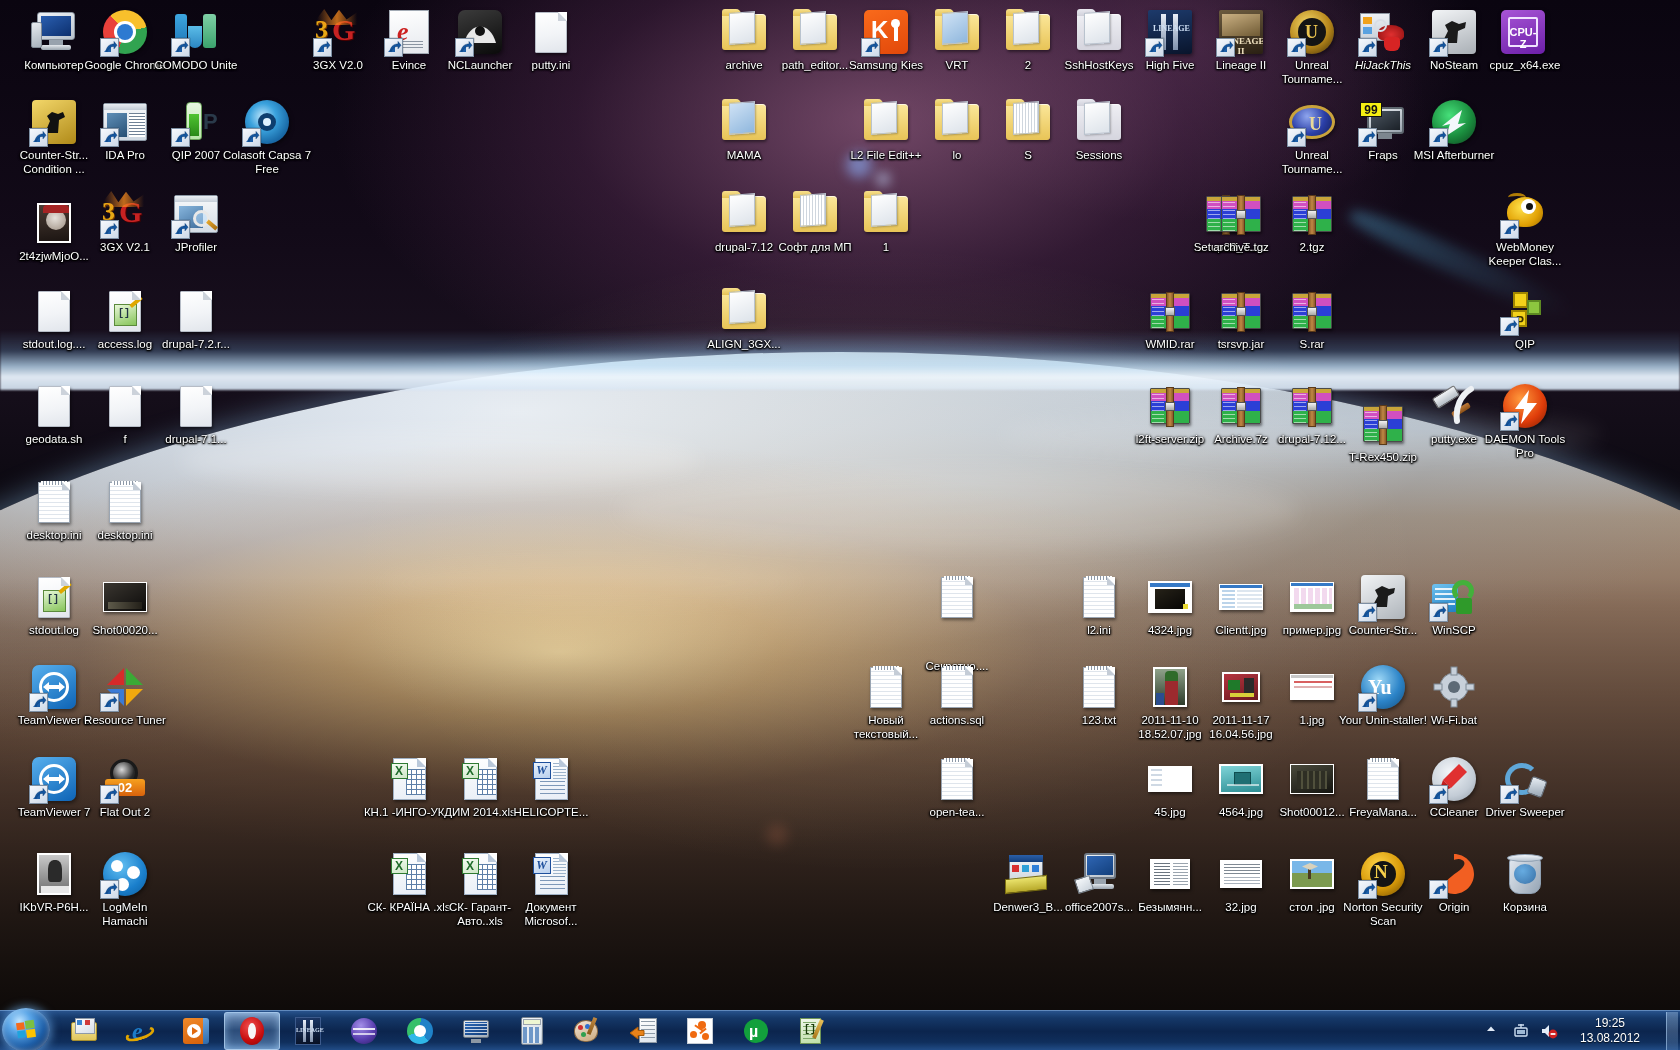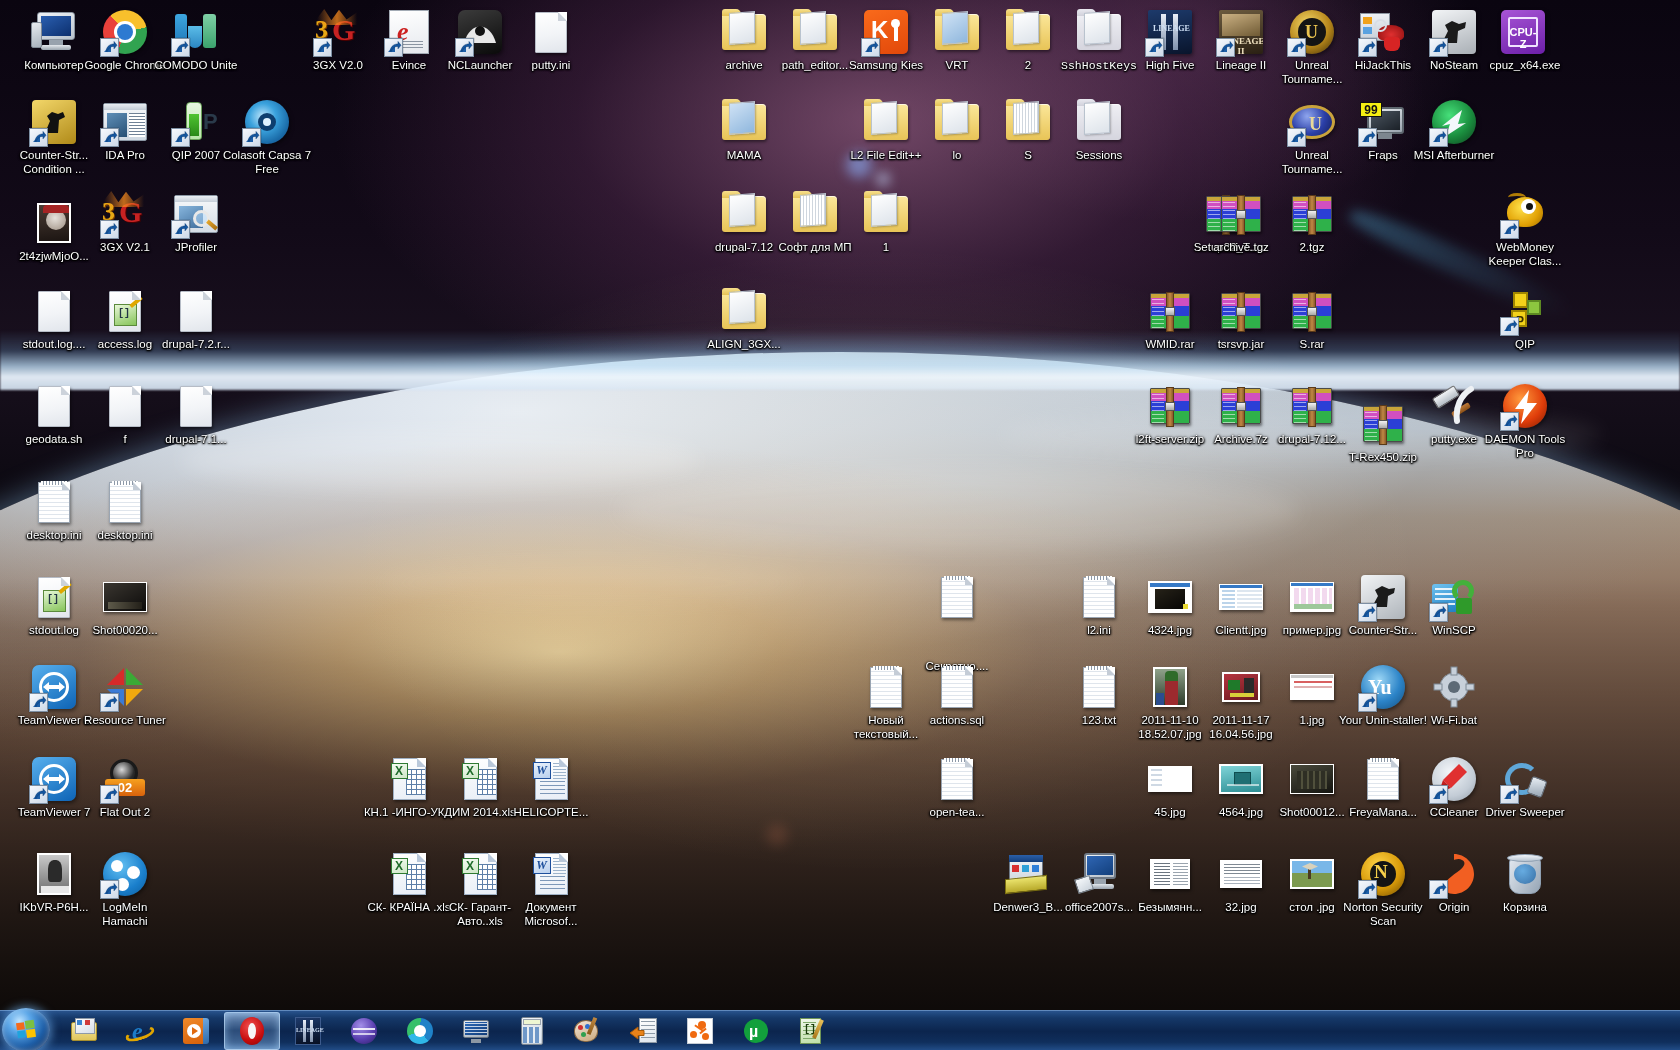--- a/index.html
+++ b/index.html
@@ -884,21 +884,21 @@
               <div style="position:absolute;left:4px;top:2px;width:34px;height:7px;background:linear-gradient(180deg,#2b5fa8,#13407e);"></div>
               <div style="position:absolute;left:7px;top:12px;width:7px;height:7px;background:#d83030;"></div>
               <div style="position:absolute;left:17px;top:12px;width:7px;height:7px;background:#2ea0d8;"></div>
               <div style="position:absolute;left:27px;top:12px;width:7px;height:7px;background:#2e7fd8;"></div>
               <div style="position:absolute;left:0;top:24px;width:42px;height:15px;background:linear-gradient(180deg,#eae36c,#b8a92a);transform:skewY(-6deg);border:1px solid #7c7010;"></div>
             </div>
           </div>
         </div>
         <div class="cap">Denwer3_B...</div>
       </div>
-      <div class="icon" style="left: 1053px; top: 8px; font-family: Liberation Mono, monospace;">
+      <div class="icon" style="left: 1053px; top: 8px;">
         <div class="glyph">
           <div style="width: 48px; height: 48px; position: relative; display: flex; align-items: center; justify-content: center;">
             <div class="g-folder pale">
               <div class="paper"></div>
             </div>
           </div>
         </div>
         <div class="cap">SshHostKeys</div>
       </div>
       <div class="icon" style="left: 1053px; top: 98px;">
@@ -1233,21 +1233,21 @@
         <div class="glyph">
           <div style="width: 48px; height: 48px; position: relative; display: flex; align-items: center; justify-content: center;">
             <div class="g-thumb" style="width:44px;height:30px;background:linear-gradient(180deg,#79b7e8 0 48%, #7c9a4f 48% 100%);">
               <div style="position:absolute;left:16px;top:3px;width:3px;height:15px;background:#4a3a22;"></div>
               <div style="position:absolute;left:10px;top:2px;width:16px;height:7px;background:#d8d2bc;clip-path:polygon(0 50%,50% 0,100% 50%,50% 100%);"></div>
             </div>
           </div>
         </div>
         <div class="cap">стол .jpg</div>
       </div>
-      <div class="icon" style="left: 1337px; top: 8px;">
+      <div class="icon" style="left: 1337px; top: 8px; font-style: italic;">
         <div class="glyph sc">
           <div style="width: 48px; height: 48px; position: relative; display: flex; align-items: center; justify-content: center;">
             <div style="width:46px;height:42px;position:relative;">
               <div style="position:absolute;left:0;top:2px;width:30px;height:28px;background:linear-gradient(170deg,#f2f5f8,#c3ccd6);border:1.5px solid #8c96a1;"></div>
               <div style="position:absolute;left:3px;top:6px;width:9px;height:7px;background:#f0a21a;"></div>
               <div style="position:absolute;left:3px;top:16px;width:9px;height:7px;background:#5aa2e0;"></div>
               <div style="position:absolute;left:18px;top:14px;width:26px;height:16px;background:radial-gradient(ellipse at 50% 60%,#e03030,#8c0f0f);border-radius:50% 50% 30% 30%;"></div>
               <div style="position:absolute;left:24px;top:26px;width:16px;height:14px;background:#d72424;border-radius:4px 4px 6px 6px;"></div>
               <div style="position:absolute;left:14px;top:8px;width:13px;height:13px;border:2px solid #d8dee6;border-radius:50%;"></div>
             </div>
@@ -1649,14 +1649,40 @@
         <div class="tb-btn" title="Notepad++">
           <div class="tb-ic">
             <div style="position:absolute;left:3px;top:2px;width:21px;height:26px;background:linear-gradient(170deg,#f0f7ea,#bfe0a8);border:1px solid #6f9456;"></div>
             <div style="position:absolute;left:6px;top:6px;width:13px;height:18px;background:repeating-linear-gradient(180deg,#7fa96a 0 1px,transparent 1px 4px);"></div>
             <div style="position:absolute;left:7px;top:8px;color:#1a3a0a;font:bold 10px 'Liberation Mono',monospace;">[]</div>
             <div style="position:absolute;left:19px;top:3px;width:4px;height:20px;background:linear-gradient(180deg,#e8c15a,#a8761a);transform:rotate(24deg);"></div>
           </div>
         </div>
       </div>
 
+    <div id="tray">
+      <div class="tray-ic" title="">
+        <svg width="14" height="14" viewBox="0 0 14 14">
+            <path d="M3 9 L7 4.5 L11 9 Z" fill="#dfe9f6"></path>
+          </svg>
+      </div>
+      <div class="tray-ic">
+        <svg width="18" height="18" viewBox="0 0 18 18">
+          <rect x="3" y="6" width="12" height="8" rx="1" fill="none" stroke="#cfe0f2" stroke-width="1.4"></rect>
+          <rect x="5" y="8" width="8" height="4" fill="#9fb9d4"></rect>
+          <path d="M9 6 V2 M6 3 H12" stroke="#cfe0f2" stroke-width="1.3" fill="none"></path>
+        </svg>
+      </div>
+      <div class="tray-ic">
+        <svg width="18" height="18" viewBox="0 0 18 18">
+          <path d="M2 7 H5 L9 3 V15 L5 11 H2 Z" fill="#e3ecf7"></path>
+          <circle cx="13" cy="12" r="4.4" fill="#cf2020"></circle>
+          <path d="M10.6 12 H15.4" stroke="#fff" stroke-width="1.8"></path>
+        </svg>
+      </div>
+      <div id="clock">
+        <div>19:25</div>
+        <div>13.08.2012</div>
+      </div>
+      <div id="showdesk"></div>
+    </div>
   </div>
 </div>
 
 </body></html>

